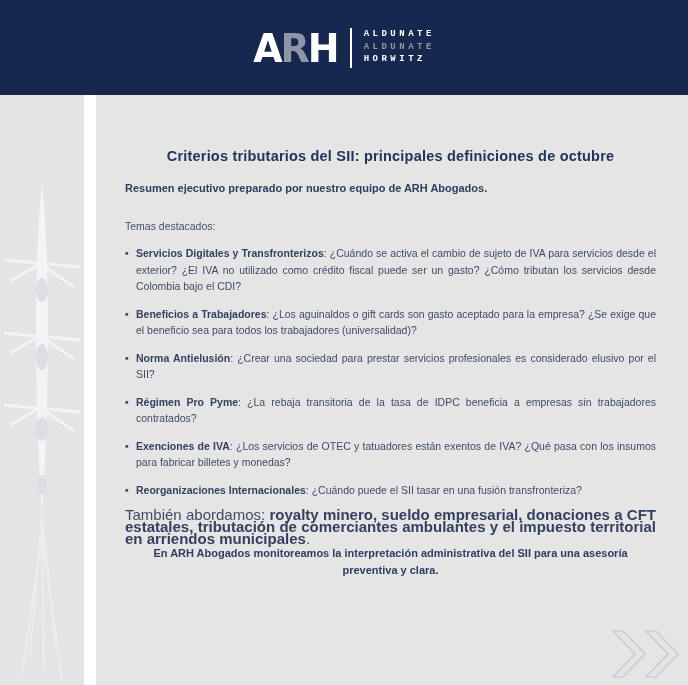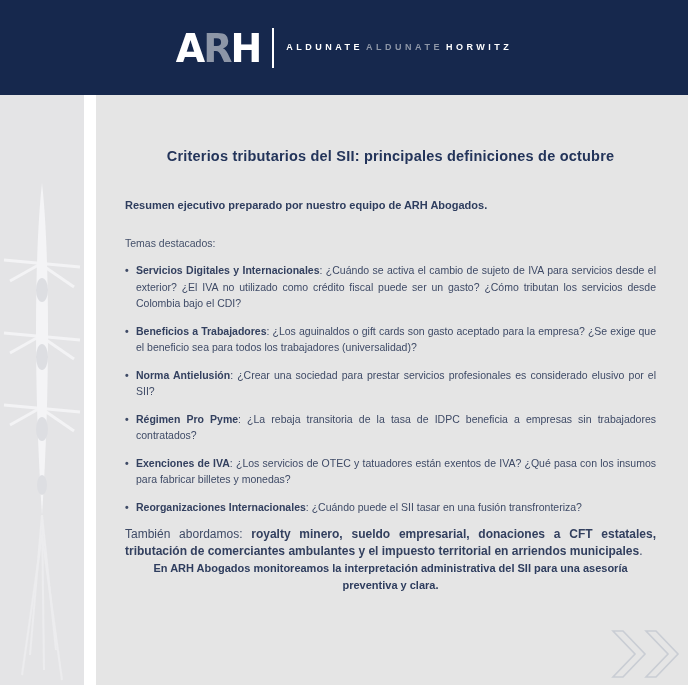--- a/index.html
+++ b/index.html
@@ -38,21 +38,21 @@
     line-height: 1;
     transform: scaleY(1.05);
   }
   .monogram .m-a, .monogram .m-h { color: #ffffff; }
   .monogram .m-r { color: #8d96a7; }
   .logo-divider {
     width: 2px;
     height: 40px;
     background: #ffffff;
   }
-  .firm-name { display: flex; flex-direction: row; gap: 3px; }
+  .firm-name { display: flex; flex-direction: column; gap: 3px; font-family: Liberation Mono, monospace; }
   .firm-line {
     font-size: 9px;
     font-weight: bold;
     letter-spacing: 3.5px;
     color: #ffffff;
     line-height: 1.1;
   }
   .firm-line.muted { color: #8d96a7; }
 
   
@@ -77,21 +77,21 @@
     color: #3e4a66;
   }
   .doc-title {
     text-align: center;
     font-size: 14.5px;
     font-weight: bold;
     color: #23345a;
     letter-spacing: 0.2px;
   }
   .lead {
-    margin-top: 35px;
+    margin-top: 18px;
     font-size: 11px;
     font-weight: bold;
     color: #2e3d5e;
   }
   .topics-label {
     margin-top: 26px;
     font-size: 10.5px;
     color: #44506a;
   }
   .bullets {
@@ -107,22 +107,22 @@
   .bullet-marker {
     flex: 0 0 11px;
     color: #3e4a66;
     font-weight: bold;
     text-align: left;
   }
   .bullet-body { flex: 1; text-align: justify; }
   .bullet-title { font-weight: bold; color: #33405f; }
   .also-paragraph {
     margin-top: 4px;
-    font-size: 12px;
-    line-height: 17px;
+    font-size: 15px;
+    line-height: 12px;
     text-align: justify;
   }
   .also-bold { font-weight: bold; color: #33405f; }
   .closing {
     padding: 0 28px;
     text-align: center;
     font-size: 11px;
     font-weight: bold;
     color: #2e3d5e;
     line-height: 17px;
@@ -192,21 +192,21 @@
   <div class="content">
     <div class="doc-title">Criterios tributarios del SII: principales definiciones de octubre</div>
 
     <p class="lead">Resumen ejecutivo preparado por nuestro equipo de ARH Abogados.</p>
 
     <p class="topics-label">Temas destacados:</p>
 
     <ul class="bullets">
       <li>
         <span class="bullet-marker">•</span>
-        <span class="bullet-body"><span class="bullet-title">Servicios Digitales y Internacionales</span><span>: ¿Cuándo se activa el cambio de sujeto de IVA para servicios desde el exterior? ¿El IVA no utilizado como crédito fiscal puede ser un gasto? ¿Cómo tributan los servicios desde Colombia bajo el CDI?</span></span>
+        <span class="bullet-body"><span class="bullet-title">Servicios Digitales y Transfronterizos</span><span>: ¿Cuándo se activa el cambio de sujeto de IVA para servicios desde el exterior? ¿El IVA no utilizado como crédito fiscal puede ser un gasto? ¿Cómo tributan los servicios desde Colombia bajo el CDI?</span></span>
       </li>
       <li>
         <span class="bullet-marker">•</span>
         <span class="bullet-body"><span class="bullet-title">Beneficios a Trabajadores</span><span>: ¿Los aguinaldos o gift cards son gasto aceptado para la empresa? ¿Se exige que el beneficio sea para todos los trabajadores (universalidad)?</span></span>
       </li>
       <li>
         <span class="bullet-marker">•</span>
         <span class="bullet-body"><span class="bullet-title">Norma Antielusión</span><span>: ¿Crear una sociedad para prestar servicios profesionales es considerado elusivo por el SII?</span></span>
       </li>
       <li>

